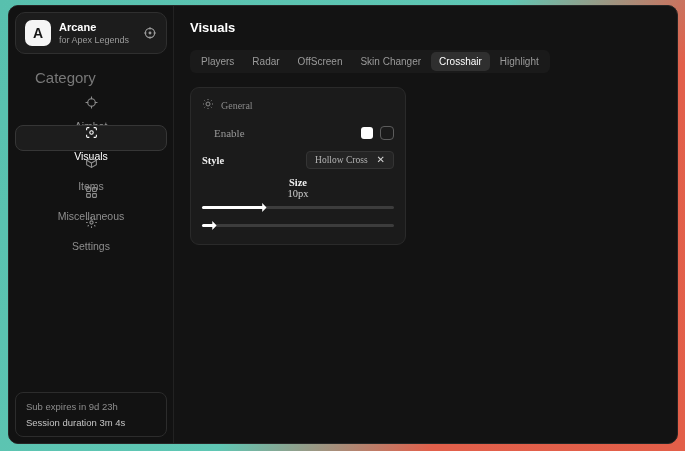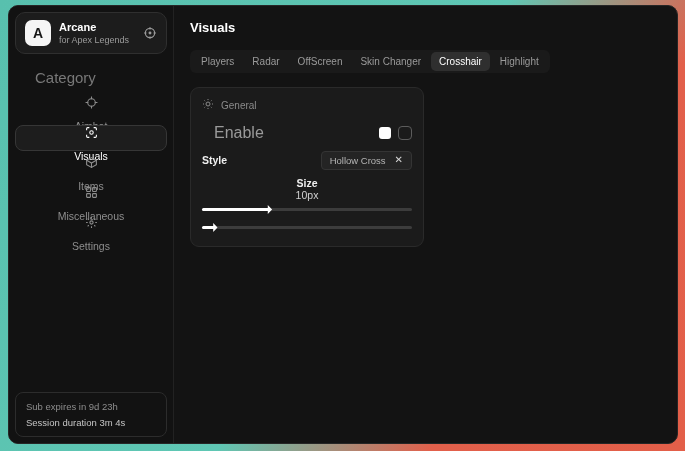--- a/index.html
+++ b/index.html
@@ -28,24 +28,24 @@
   .status-line1 { color:#8d8d8d; margin-bottom:5px; }
   .status-line2 { color:#c6c6c6; }
 
   
   .main { flex:1; padding:14px 16px; }
   .page-title { font-size:13px; font-weight:bold; color:#fff; margin-bottom:15px; }
   .tabs { display:inline-flex; align-items:center; gap:2px; background:#1a1a1a; border-radius:6px; padding:2px 3px; }
   .tab { padding:4px 8px; font-size:10px; color:#9a9a9a; border-radius:5px; cursor:pointer; white-space:nowrap; }
   .tab.active { background:#2f2f2f; color:#fff; }
 
-  .panel { margin-top:14px; width:234px; background:#1b1b1b; border:1px solid #2a2a2a; border-radius:9px; padding:10px 11px 12px; }
+  .panel { margin-top:14px; width:216px; background:#1b1b1b; border:1px solid #2a2a2a; border-radius:9px; padding:10px 11px 12px;font-family:Liberation Serif, serif; }
   .sect-head { display:flex; align-items:center; gap:7px; color:#8a8a8a; font-size:10px; margin-bottom:11px; }
   .row { display:flex; justify-content:space-between; align-items:center; min-height:20px; margin-bottom:7px; }
-  .lbl-dim { color:#9a9a9a; font-size:16px;padding-left:12px; }
+  .lbl-dim { color:#9a9a9a; font-size:11px;padding-left:12px; }
   .lbl { color:#f0f0f0; font-size:10.5px; font-weight:600; }
   .val { color:#d0d0d0; font-size:10.5px; }
   .enable-controls { display:flex; align-items:center; gap:7px; }
   .swatch { width:12px; height:12px; border-radius:3px; cursor:pointer; }
   .checkbox { width:14px; height:14px; border:1.5px solid #5c5c5c; border-radius:4px; background:transparent; cursor:pointer; }
   .tag { display:flex; align-items:center; gap:9px; background:#242424; border:1px solid #343434; border-radius:4px;
     padding:3px 8px; cursor:pointer; }
   .tag-text { color:#b5b5b5; font-size:9.5px; }
   .tag-x { color:#d5d5d5; font-size:10px; line-height:1; cursor:pointer; }
   .slider { position:relative; height:9px; margin:4px 0 9px; cursor:pointer; }

